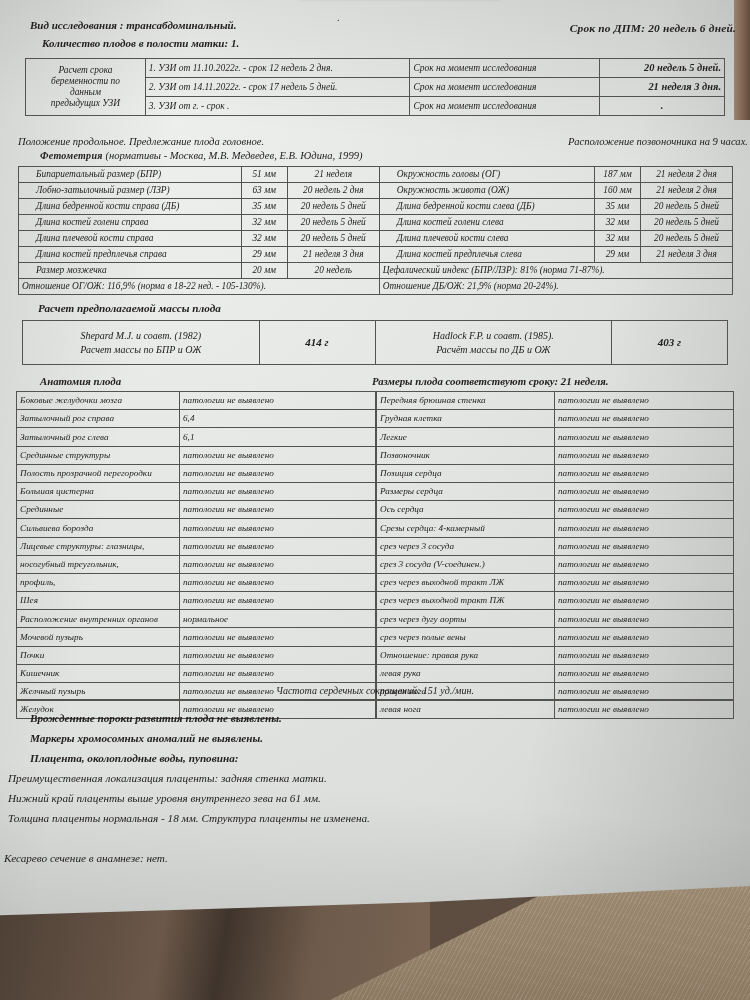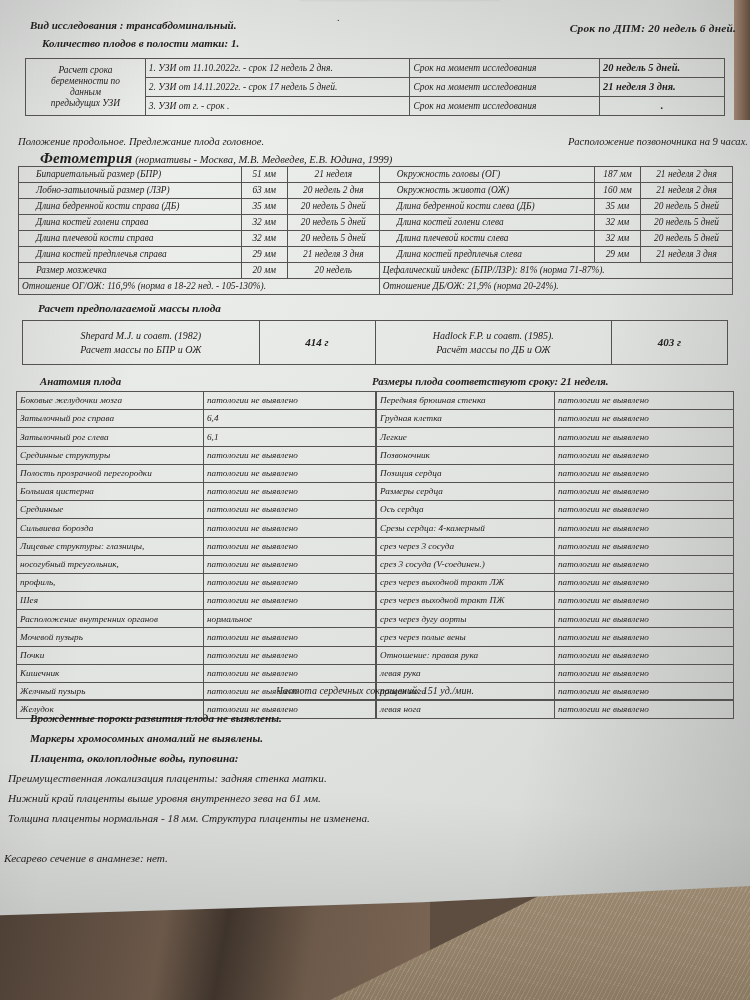--- a/index.html
+++ b/index.html
@@ -65,27 +65,27 @@
 
   
   table { border-collapse:collapse; }
   td { border:1px solid #55534f; padding:1px 3px; font-style:italic;
        vertical-align:middle; line-height:1.15; }
 
   
   #t-dating{ position:absolute; left:25px; top:58px; width:700px; font-size:9.5px; }
   #t-dating td{ height:19px; }
   #t-dating .lbl{ text-align:center; font-size:9.4px; }
-  #t-dating .val{ font-weight:bold; font-size:10.4px; white-space:nowrap; }
+  #t-dating .val{ font-weight:bold; font-size:10.4px; white-space:nowrap;text-align:right; }
 
   
   .line-pos{ position:absolute; left:18px; top:136px; font-style:italic; font-size:10.6px;
              width:730px; display:flex; justify-content:space-between; }
   .line-fet{ position:absolute; left:40px; top:150px; font-style:italic; font-size:10.6px; }
-  .line-fet b{ font-size:15px; letter-spacing:.3px; }
+  .line-fet b{ font-size:10px; letter-spacing:.3px; }
 
   
   #t-fet{ position:absolute; left:18px; top:166px; width:715px; font-size:9.4px; }
   #t-fet td{ height:16px; white-space:nowrap; }
   #t-fet .n{ text-align:center; width:46px; }
   #t-fet .t{ text-align:center; width:92px; }
   #t-fet .name{ padding-left:17px; }
 
   
   .line-mass{ position:absolute; left:38px; top:302px; font-style:italic; font-weight:bold; font-size:11.2px; }
@@ -95,21 +95,21 @@
   #t-mass .res{ font-weight:bold; font-size:11px; width:116px; }
 
   
   .line-anat{ position:absolute; left:40px; top:375px; font-style:italic; font-weight:bold; font-size:10.8px; }
   .line-size{ position:absolute; left:372px; top:375px; font-style:italic; font-weight:bold; font-size:10.8px; }
 
   
   #t-anat-l{ position:absolute; left:16px; top:391px; width:360px; font-size:9.2px; }
   #t-anat-r{ position:absolute; left:376px; top:391px; width:358px; font-size:9.2px; }
   #t-anat-l td, #t-anat-r td{ height:18.2px; white-space:nowrap; overflow:hidden; }
-  #t-anat-l .k{ width:187px; } #t-anat-r .k{ width:178px; }
+  #t-anat-l .k{ width:163px; } #t-anat-r .k{ width:178px; }
 
   
   #t-hr{ position:absolute; left:16px; top:682px; width:718px; font-size:10px; }
   #t-hr td{ height:17px; text-align:center;margin-left:30px; }
 
   
   .concl{ position:absolute; left:0; top:700px; width:750px; }
   .concl p{ margin:0; font-style:italic; }
   .c1{ position:absolute; left:30px; top:12px;  font-weight:bold; font-size:11.2px; }
   .c2{ position:absolute; left:30px; top:32px;  font-weight:bold; font-size:11.2px; }

